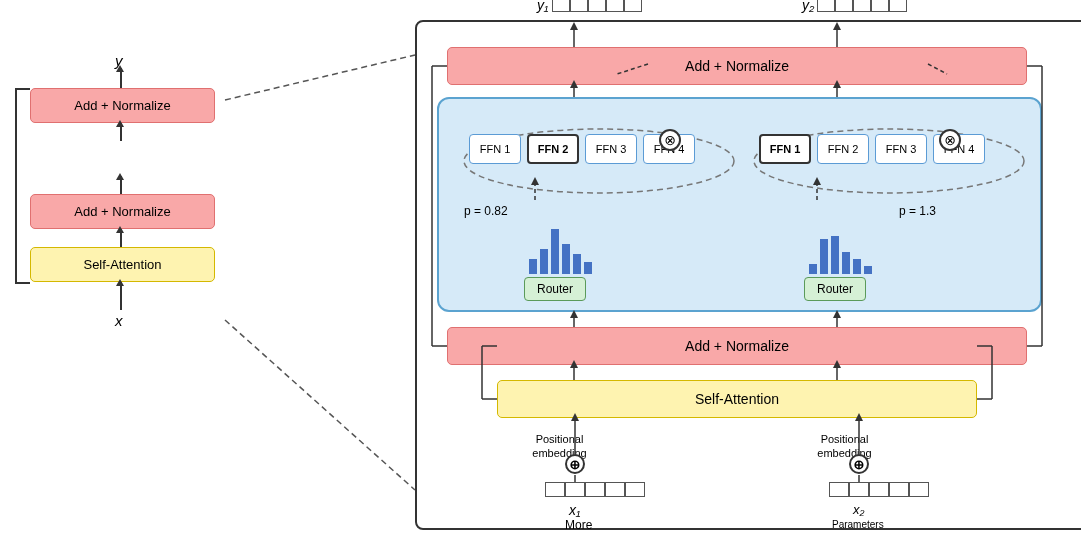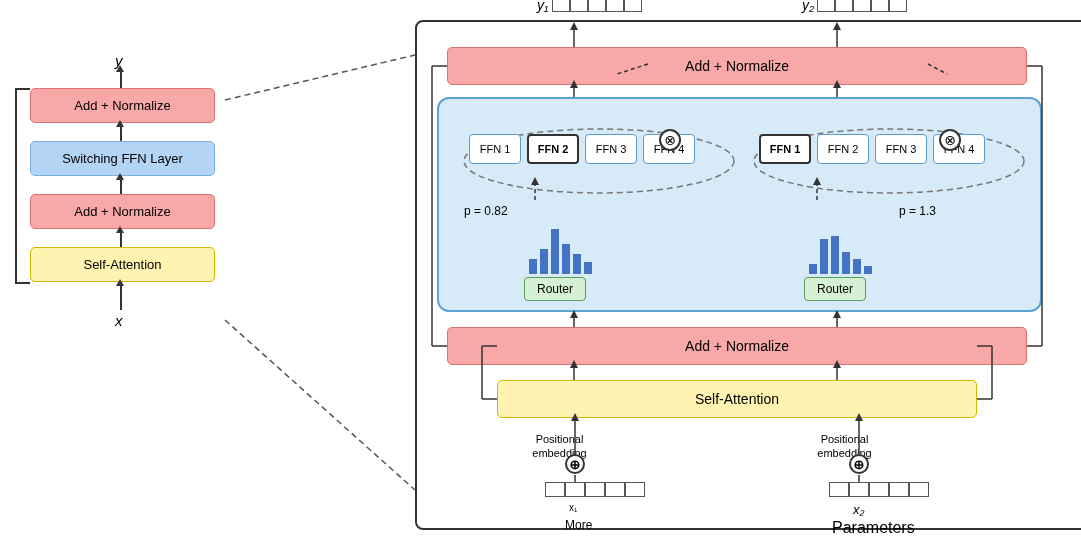--- a/index.html
+++ b/index.html
@@ -29,23 +29,20 @@
   <div style="position:absolute; left:120px; top:68px; width:2px; height:20px; background:#333;"></div>
   <div style="position:absolute; left:116px; top:65px; width:0; height:0; border-left:4px solid transparent; border-right:4px solid transparent; border-bottom:7px solid #333;"></div>
 
   <div style="position:absolute; left:30px; top:88px; width:185px; height:35px; background:#f9a8a8; border:1.5px solid #e07070; border-radius:5px; display:flex; align-items:center; justify-content:center;">
     <span>Add + Normalize</span>
   </div>
 
   <div style="position:absolute; left:120px; top:123px; width:2px; height:18px; background:#333;"></div>
   <div style="position:absolute; left:116px; top:120px; width:0; height:0; border-left:4px solid transparent; border-right:4px solid transparent; border-bottom:7px solid #333;"></div>
 
-  <div style="position:absolute; left:30px; top:141px; width:185px; height:35px; background:#b3d4f5; border:1.5px solid #7ab0e0; border-radius:5px; display:flex; align-items:center; justify-content:center;">
-    <span>Switching FFN Layer</span>
-  </div>
 
   <div style="position:absolute; left:120px; top:176px; width:2px; height:18px; background:#333;"></div>
   <div style="position:absolute; left:116px; top:173px; width:0; height:0; border-left:4px solid transparent; border-right:4px solid transparent; border-bottom:7px solid #333;"></div>
 
   <div style="position:absolute; left:30px; top:194px; width:185px; height:35px; background:#f9a8a8; border:1.5px solid #e07070; border-radius:5px; display:flex; align-items:center; justify-content:center;">
     <span>Add + Normalize</span>
   </div>
 
   <div style="position:absolute; left:120px; top:229px; width:2px; height:18px; background:#333;"></div>
   <div style="position:absolute; left:116px; top:226px; width:0; height:0; border-left:4px solid transparent; border-right:4px solid transparent; border-bottom:7px solid #333;"></div>
@@ -172,39 +169,39 @@
     <div style="position:absolute; left:148px; top:432px; width:20px; height:20px; border:2px solid #333; border-radius:50%; background:white; display:flex; align-items:center; justify-content:center; font-size:13px; font-weight:bold;">⊕</div>
 
     <div style="position:absolute; left:128px; top:460px; display:flex; gap:0;">
       <div style="width:20px;height:15px;border:1px solid #555;background:white;"></div>
       <div style="width:20px;height:15px;border:1px solid #555;background:white;"></div>
       <div style="width:20px;height:15px;border:1px solid #555;background:white;"></div>
       <div style="width:20px;height:15px;border:1px solid #555;background:white;"></div>
       <div style="width:20px;height:15px;border:1px solid #555;background:white;"></div>
     </div>
 
-    <div style="position:absolute; left:152px; top:480px; font-size:10px; ">x₁</div>
+    <div style="position:absolute; left:152px; top:480px; font-size:14px; font-style:italic;">x₁</div>
 
     <div style="position:absolute; left:390px; top:410px; font-size:11px; text-align:center; width:75px; line-height:1.3;">Positional<br>embedding</div>
 
     <div style="position:absolute; left:432px; top:432px; width:20px; height:20px; border:2px solid #333; border-radius:50%; background:white; display:flex; align-items:center; justify-content:center; font-size:13px; font-weight:bold;">⊕</div>
 
     <div style="position:absolute; left:412px; top:460px; display:flex; gap:0;">
       <div style="width:20px;height:15px;border:1px solid #555;background:white;"></div>
       <div style="width:20px;height:15px;border:1px solid #555;background:white;"></div>
       <div style="width:20px;height:15px;border:1px solid #555;background:white;"></div>
       <div style="width:20px;height:15px;border:1px solid #555;background:white;"></div>
       <div style="width:20px;height:15px;border:1px solid #555;background:white;"></div>
     </div>
 
     <div style="position:absolute; left:436px; top:480px; font-size:13px; font-style:italic;">x₂</div>
 
     <div style="position:absolute; left:148px; top:496px; font-size:12px;">More</div>
 
-    <div style="position:absolute; left:415px; top:497px; font-size:16px;">Parameters</div>
+    <div style="position:absolute; left:415px; top:497px; font-size:10px;">Parameters</div>
 
     <svg style="position:absolute;top:0;left:0;width:645px;height:510px;pointer-events:none;">
 
       <line x1="157" y1="25" x2="157" y2="5" stroke="#333" stroke-width="1.5"></line>
       <polygon points="153,8 157,0 161,8" fill="#333"></polygon>
 
       <line x1="420" y1="25" x2="420" y2="5" stroke="#333" stroke-width="1.5"></line>
       <polygon points="416,8 420,0 424,8" fill="#333"></polygon>
 
       <line x1="30" y1="44" x2="15" y2="44" stroke="#333" stroke-width="1.5"></line>

